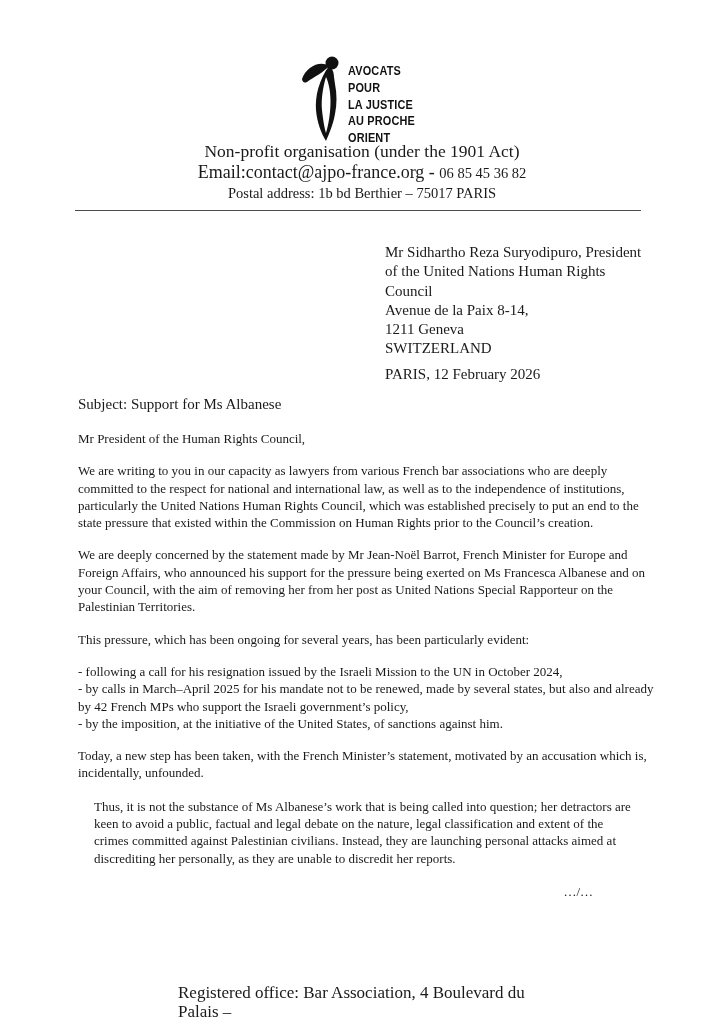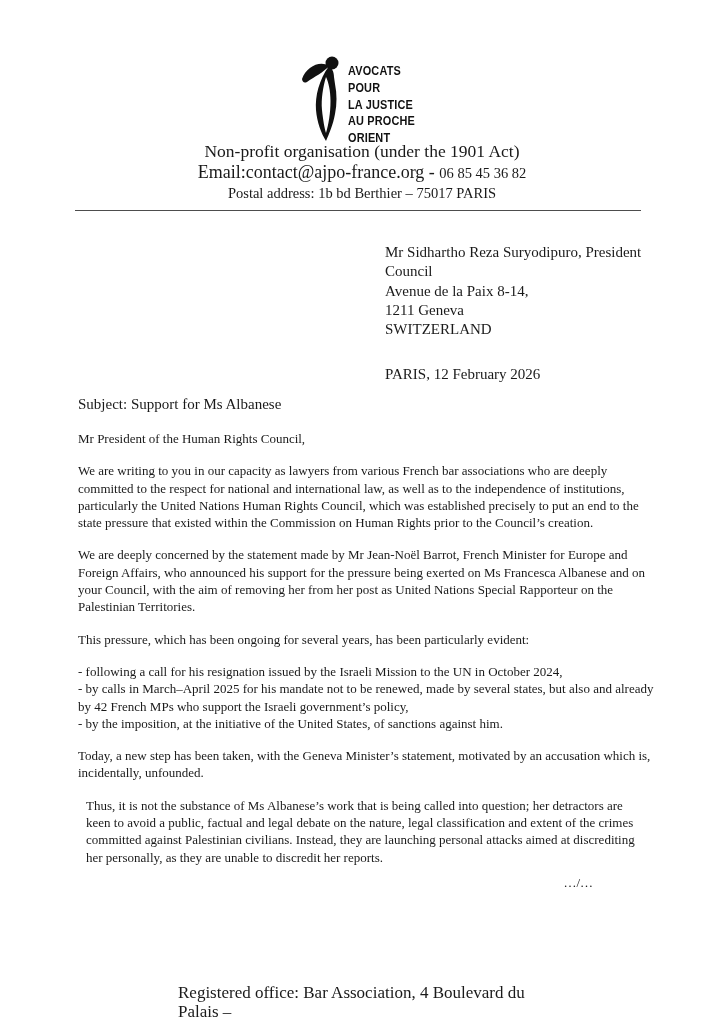--- a/index.html
+++ b/index.html
@@ -37,21 +37,21 @@
 
   
   .letter-body {
     position:absolute; top:430px; left:78px; width:578px;
     font-size:13px; line-height:17.3px;
     text-align:left;
   }
   .letter-body p { margin:0 0 15px 0; }
   .letter-body p.tight { margin:0; }
   .list-block { margin:0 0 15px 0; }
-  .letter-body p.last { margin:8px; }
+  .letter-body p.last { margin:16px; }
   .continuation { text-align:right; padding-right:63px; }
 
   
   .page-footer { position:absolute; top:984px; left:178px; width:370px; font-size:17px; line-height:18.5px; }
 </style>
 </head>
 <body>
 
 <div class="page">
 
@@ -76,40 +76,41 @@
   <div class="org-header">
     <div class="org-line1">Non-profit organisation (under the 1901 Act)</div>
     <div class="org-line2"><span>Email:contact@ajpo-france.org</span><span> - </span><span class="phone">06 85 45 36 82</span></div>
     <div class="org-line3">Postal address: 1b bd Berthier – 75017 PARIS</div>
   </div>
 
   <div class="rule"></div>
 
   <div class="recipient">
     <div>Mr Sidhartho Reza Suryodipuro, President</div>
+    <div>of the United Nations Human Rights</div>
     <div>Council</div>
     <div>Avenue de la Paix 8-14,</div>
     <div>1211 Geneva</div>
     <div>SWITZERLAND</div>
   </div>
 
   <div class="dateline">PARIS, 12 February 2026</div>
   <div class="subject">Subject: Support for Ms Albanese</div>
 
   <div class="letter-body">
     <p>Mr President of the Human Rights Council,</p>
     <p>We are writing to you in our capacity as lawyers from various French bar associations who are deeply committed to the respect for national and international law, as well as to the independence of institutions, particularly the United Nations Human Rights Council, which was established precisely to put an end to the state pressure that existed within the Commission on Human Rights prior to the Council’s creation.</p>
     <p>We are deeply concerned by the statement made by Mr Jean-Noël Barrot, French Minister for Europe and Foreign Affairs, who announced his support for the pressure being exerted on Ms Francesca Albanese and on your Council, with the aim of removing her from her post as United Nations Special Rapporteur on the Palestinian Territories.</p>
     <p>This pressure, which has been ongoing for several years, has been particularly evident:</p>
     <div class="list-block">
       <p class="tight">- following a call for his resignation issued by the Israeli Mission to the UN in October 2024,</p>
       <p class="tight">- by calls in March–April 2025 for his mandate not to be renewed, made by several states, but also and already by 42 French MPs who support the Israeli government’s policy,</p>
       <p class="tight">- by the imposition, at the initiative of the United States, of sanctions against him.</p>
     </div>
-    <p>Today, a new step has been taken, with the Geneva Minister’s statement, motivated by an accusation which is, incidentally, unfounded.</p>
+    <p>Today, a new step has been taken, with the French Minister’s statement, motivated by an accusation which is, incidentally, unfounded.</p>
     <p class="last">Thus, it is not the substance of Ms Albanese’s work that is being called into question; her detractors are keen to avoid a public, factual and legal debate on the nature, legal classification and extent of the crimes committed against Palestinian civilians. Instead, they are launching personal attacks aimed at discrediting her personally, as they are unable to discredit her reports.</p>
     <div class="continuation">…/…</div>
   </div>
 
   <div class="page-footer">
     <div>Registered office: Bar Association, 4 Boulevard du Palais –</div>
     <div>75001 Paris</div>
   </div>
 
 </div>

